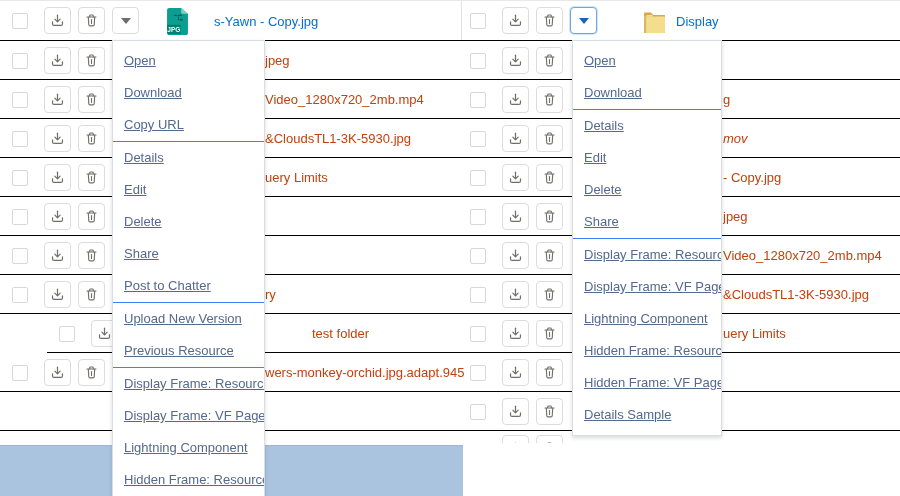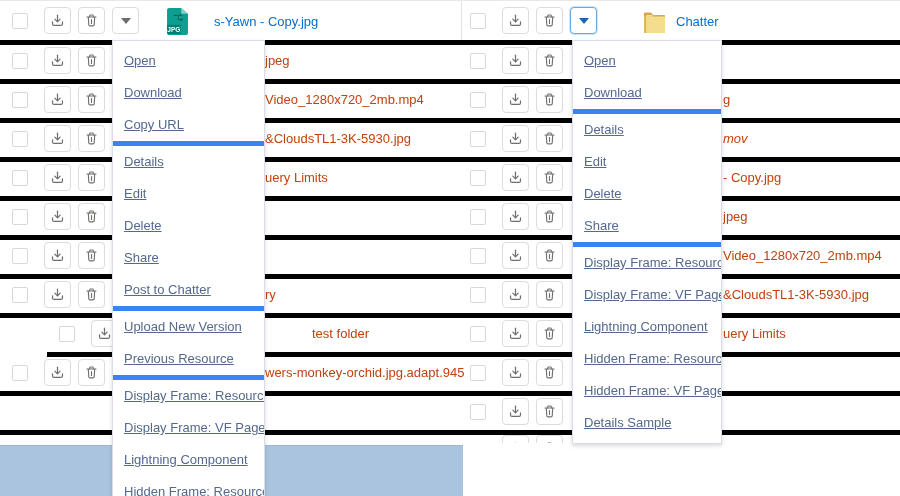--- a/index.html
+++ b/index.html
@@ -3,21 +3,21 @@
 <meta charset="utf-8">
 <style>
   html,body{margin:0;padding:0;background:#fff;}
   #screen{position:relative;width:900px;height:496px;overflow:hidden;background:#fff;
           font-family:"Liberation Sans",sans-serif;}
   .panel{position:absolute;top:0;border-top:1px solid #e8e8e8;}
   #panel-left{left:0;width:470px;height:496px;}
   #panel-right{left:458px;width:442px;height:442px;overflow:hidden;}
   #panel-right::before{content:"";position:absolute;left:3px;top:0;height:40px;border-left:1px solid #e2e2e2;}
 
-  .row{position:absolute;left:0;right:0;border-bottom:5px solid #000000;background:transparent;padding-left:41px;}
+  .row{position:absolute;left:0;right:0;border-bottom:1px solid #000000;background:transparent;padding-left:41px;}
   .checkbox{position:absolute;left:12px;top:12px;width:14px;height:14px;background:#fff;
             border:1px solid #d8d8d8;border-radius:2px;}
   .icon-btn{position:absolute;top:6px;width:27px;height:27px;background:#fff;border:1px solid #dcdcdc;
             border-radius:4px;color:#706e6b;display:flex;align-items:center;justify-content:center;padding:0;}
   .btn-dl{left:44px;} .btn-trash{left:78px;} .btn-dd{left:112px;}
   .icon-btn svg{width:15px;height:15px;display:block;}
   .tri{width:0;height:0;border-left:5px solid transparent;border-right:5px solid transparent;
        border-top:6px solid #6d6d6d;}
   .btn-dd.active{border:1px solid #6ea8d9;box-shadow:0 0 1px 1px #cfe3f5;}
   .btn-dd.active .tri{border-top-color:#1467b8;}
@@ -31,21 +31,21 @@
   .fragment{position:absolute;left:265px;top:12px;font-size:13px;color:#c2410c;white-space:nowrap;
             overflow:hidden;width:200px;cursor:pointer;}
   #panel-right .fragment{width:174px;}
 
   .menu{position:absolute;top:40px;background:#fff;border:1px solid #d8dde6;padding:4px 0;
         box-shadow:0 2px 4px rgba(0,0,0,.15);z-index:50;}
   #menu-left{left:112px;width:151px;}
   #menu-right{left:572px;width:148px;}
   .menu-item{height:32px;line-height:32px;padding:0 8px 0 11px;font-size:13px;color:#54698d;
              white-space:nowrap;overflow:hidden;cursor:pointer;text-decoration:underline;}
-  .menu-item.divided{border-top:5px solid #3b82f6;}
+  .menu-item.divided{border-top:1px solid #3b82f6;}
 
   #blue-bar{position:absolute;left:0;top:445px;width:463px;height:51px;background:#aac3de;
             border-top:1px solid #9db6d3;z-index:5;}
 </style>
 </head>
 <body>
 
 <div id="screen">
   <div id="panel-left" class="panel">
       <div class="row" style="top: 0px; height: 39px;">
@@ -276,21 +276,21 @@
     <span class="tri"></span>
   </button>
 <span class="file-icon">
   <svg width="25" height="27" viewBox="0 0 25 27">
     <path d="M2 5.5c0-.6.4-1 1-1h6l2.2 2.6H22c.6 0 1 .4 1 1V24c0 .6-.4 1-1 1H3c-.6 0-1-.4-1-1z" fill="#d9a64e"></path>
     <path d="M4 8.6l.8-1.4h5.6l.9 1.4z" fill="#eef3cf"></path>
     <path d="M2 24V9.6c0-.6.4-1 1-1h19c.6 0 1 .4 1 1V24c0 .6-.4 1-1 1H3c-.6 0-1-.4-1-1z" fill="#f4dd8c"></path>
     <path d="M2 24V9.6c0-.6.4-1 1-1h1.2V25H3c-.6 0-1-.4-1-1z" fill="#d9b763"></path>
   </svg>
 </span>
-        <a class="file-name">Chatter</a>
+        <a class="file-name">Display</a>
       </div>
       <div class="row" style="top: 40px; height: 38px;">
   <span class="checkbox"></span>
   <button class="icon-btn btn-dl">
     <svg viewBox="0 0 16 16" fill="none" stroke="currentColor" stroke-width="1.3" stroke-linecap="round" stroke-linejoin="round">
       <path d="M8 2.3v6.6"></path>
             <path d="M5.2 6.6L8 9.4l2.8-2.8"></path>
       <path d="M2.7 9.4v2.3c0 .9.7 1.6 1.6 1.6h7.4c.9 0 1.6-.7 1.6-1.6V9.4"></path>
     </svg>
   </button>

